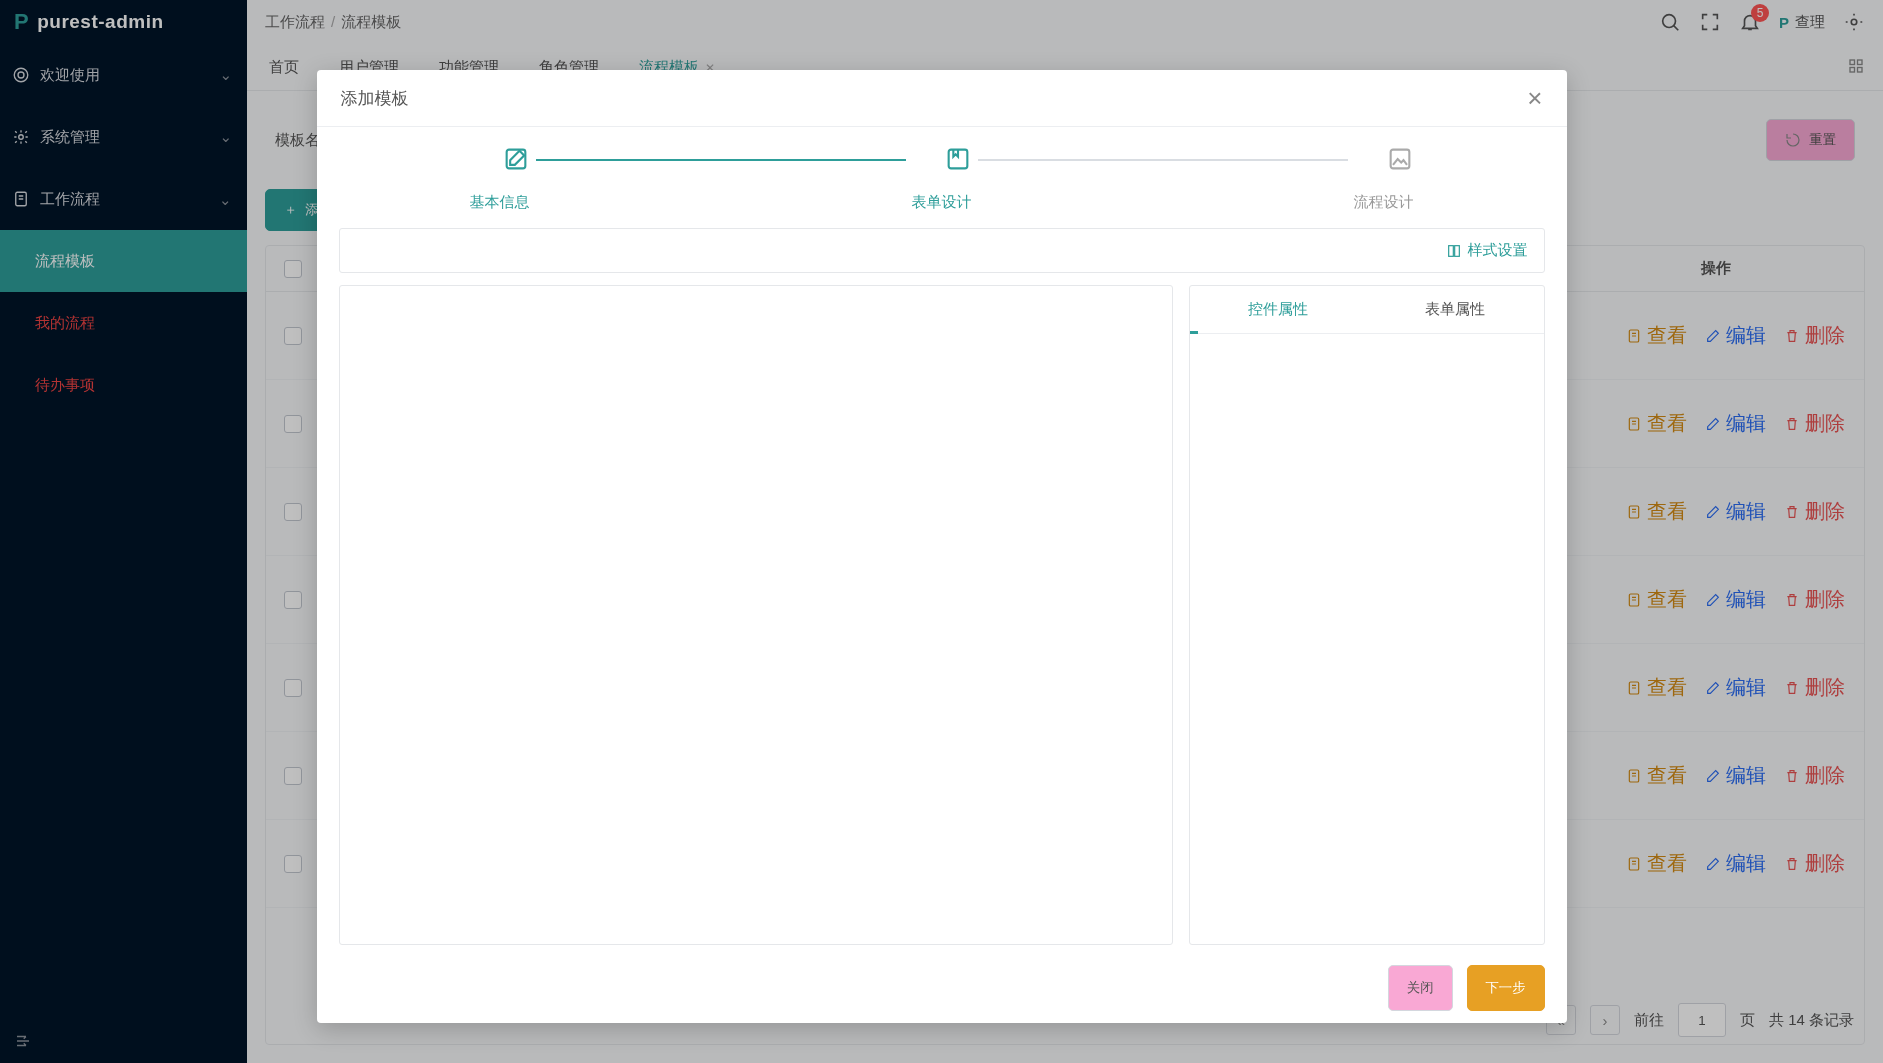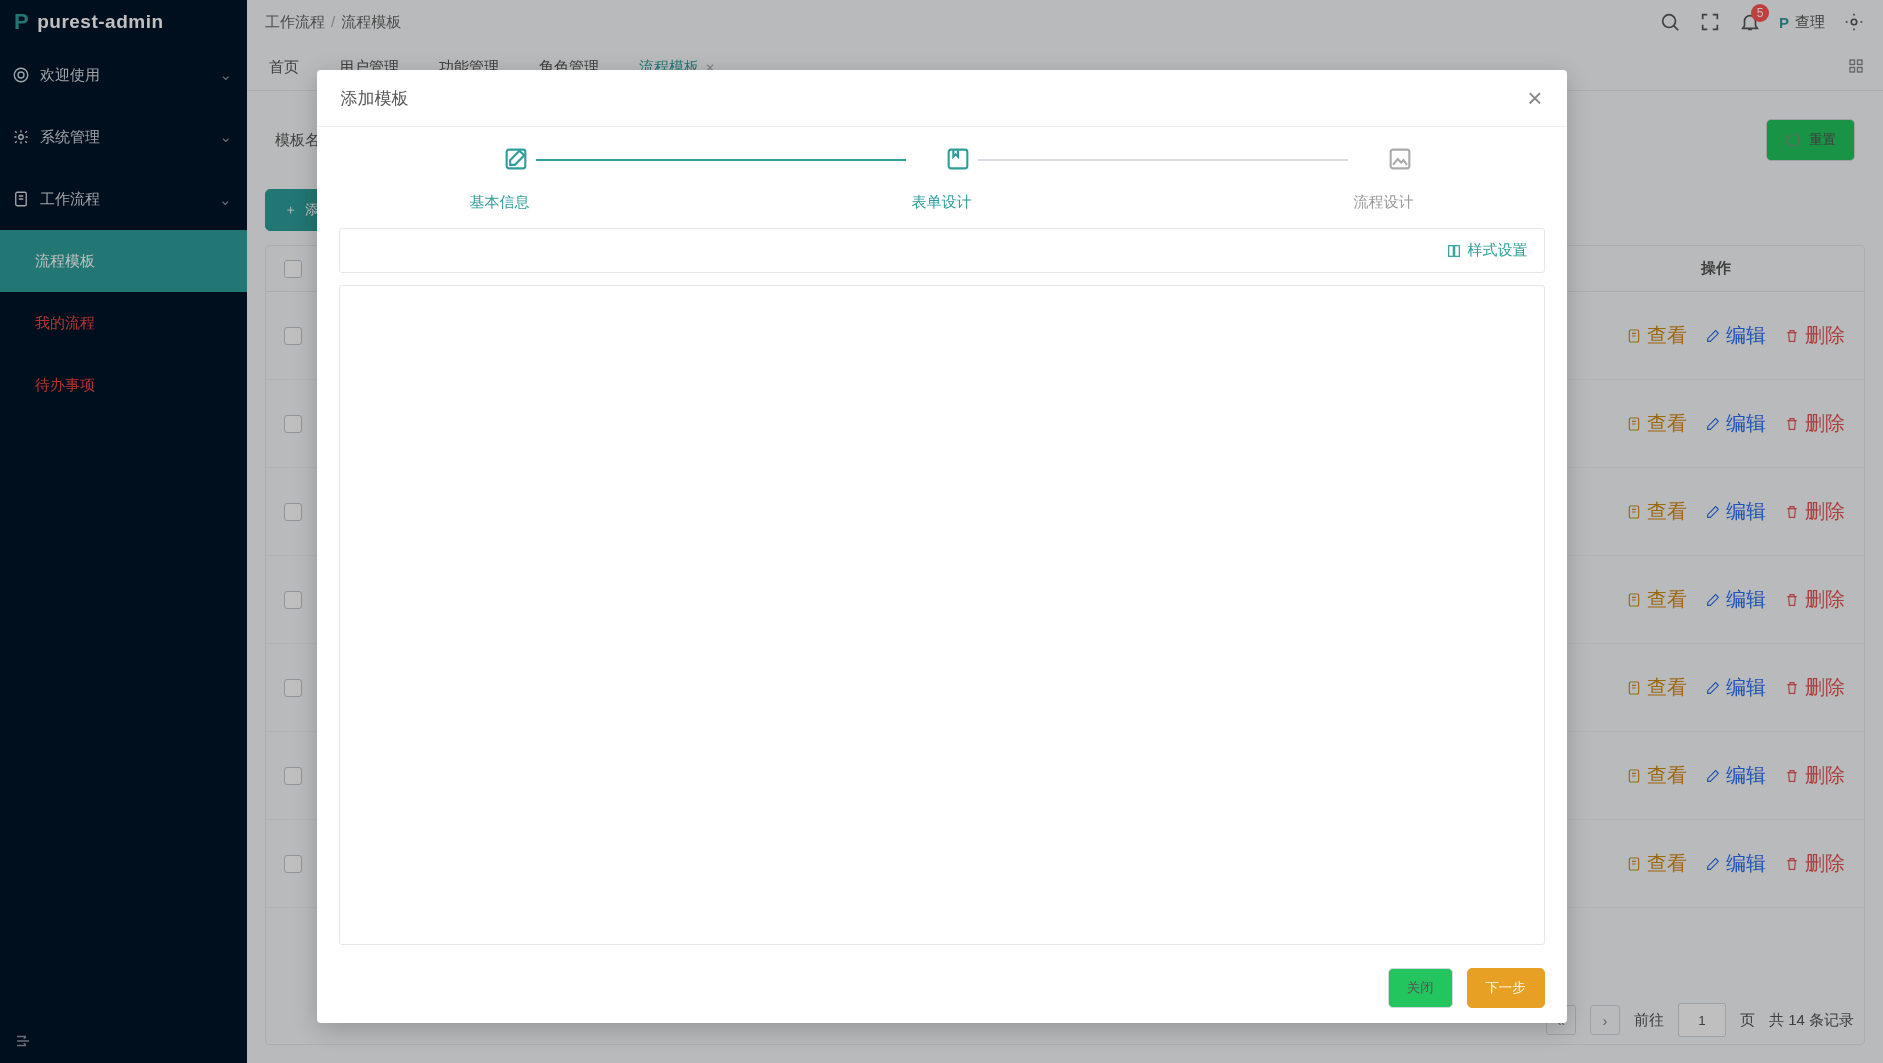--- a/index.html
+++ b/index.html
@@ -26,21 +26,21 @@
 .badge{position:absolute;top:-7px;right:-8px;min-width:18px;height:18px;border-radius:9px;background:#f55;color:#fff;font-size:12px;display:flex;align-items:center;justify-content:center}
 .userline{display:flex;align-items:center;gap:6px;color:#555}
 .tabs{height:47px;flex:none;display:flex;align-items:center;gap:32px;padding:0 18px;border-bottom:1px solid #e5e7ea;font-size:15px}
 .tab{color:#555;cursor:pointer;position:relative;padding:0 4px}
 .tab.active{color:#2e9e9a}
 .tab .x{margin-left:6px;color:#aaa;font-size:12px}
 .tabs .grid{margin-left:auto;color:#888}
 .content{flex:1;padding:18px;display:flex;flex-direction:column;min-height:0}
 .queryline{display:flex;align-items:center;gap:14px;padding:10px}
 .lbl{color:#555}
-.btn{height:42px;padding:0 18px;border:1px solid #d4d7de;border-radius:5px;background:#22c55e;display:inline-flex;align-items:center;gap:8px;color:#555;cursor:pointer}
+.btn{height:42px;padding:0 18px;border:1px solid #d4d7de;border-radius:5px;background:#f9a8d4;display:inline-flex;align-items:center;gap:8px;color:#555;cursor:pointer}
 .btn.primary{background:#2e9e9a;color:#fff;border-color:#2e9e9a}
 .btn.warn{background:#e7a024;color:#fff;border-color:#e7a024}
 .btn.reset svg{width:16px;height:16px;stroke:#888}
 .addbar{margin-top:18px}
 .table{flex:1;min-height:0;border:1px solid #e5e7ea;border-radius:4px;display:flex;flex-direction:column;overflow:hidden}
 .thead{height:46px;flex:none;display:flex;align-items:center;padding:0 18px;gap:12px;border-bottom:1px solid #e5e7ea;font-weight:600;color:#555}
 .thead .op{margin-left:auto;width:260px;text-align:center}
 .tbody{flex:1;overflow-y:auto}
 .trow{height:88px;display:flex;align-items:center;padding:0 18px;gap:12px;border-bottom:1px solid #eef0f3}
 .trow .op{margin-left:auto;width:260px;display:flex;align-items:center;gap:18px;justify-content:flex-start;padding-left:40px}
@@ -75,21 +75,21 @@
 .pal-item{width:140px;height:40px;border:1px solid #d4d7de;border-radius:3px;display:flex;align-items:center;gap:8px;padding:0 10px;color:#555;cursor:move;font-size:14px}
 .pal-item .pi{border:1px solid #bcc2cc;border-radius:2px;font-size:11px;padding:0 3px;color:#888}
 .pal-item .sq{width:12px;height:10px;border:1px solid #bcc2cc}
 .canvas{flex:1;border:1px solid #e5e7ea;border-radius:3px}
 .props{width:356px;border:1px solid #e5e7ea;border-radius:3px}
 .ptabs{height:48px;display:flex;border-bottom:1px solid #eceef1}
 .ptab{flex:1;display:flex;align-items:center;justify-content:center;color:#555;cursor:pointer;position:relative}
 .ptab.active{color:#2e9e9a}
 .ptab.active::after{content:"";position:absolute;left:0;right:50%;bottom:-1px;height:3px;background:#2e9e9a;transform:translateX(0);width:8px;left:0}
 .mft{height:70px;display:flex;align-items:center;justify-content:flex-end;gap:14px;padding:0 22px}
-.mft .btn{height:40px}
+.mft .btn{height:46px}
 svg{fill:none;stroke-width:1.8}
 </style>
 </head>
 <body>
 
 <div class="bg">
   <aside class="sidebar">
     <div class="logo">
         <span class="p">P</span>
         <span>purest-admin</span>
@@ -344,20 +344,26 @@
           <svg viewBox="0 0 24 24" width="16" height="16" stroke="currentColor">
               <rect x="4" y="4" width="7" height="16"></rect>
               <rect x="13" y="4" width="7" height="16"></rect>
             </svg>
           <span>样式设置</span>
         </div>
       </div>
 
       <div class="builder">
         <div class="canvas"></div>
+        <div class="props">
+          <div class="ptabs">
+            <div class="ptab active">控件属性</div>
+            <div class="ptab">表单属性</div>
+          </div>
+        </div>
       </div>
     </div>
     <div class="mft">
       <button class="btn">关闭</button>
       <button class="btn warn">下一步</button>
     </div>
   </div>
 </div>
 
 </body></html>

